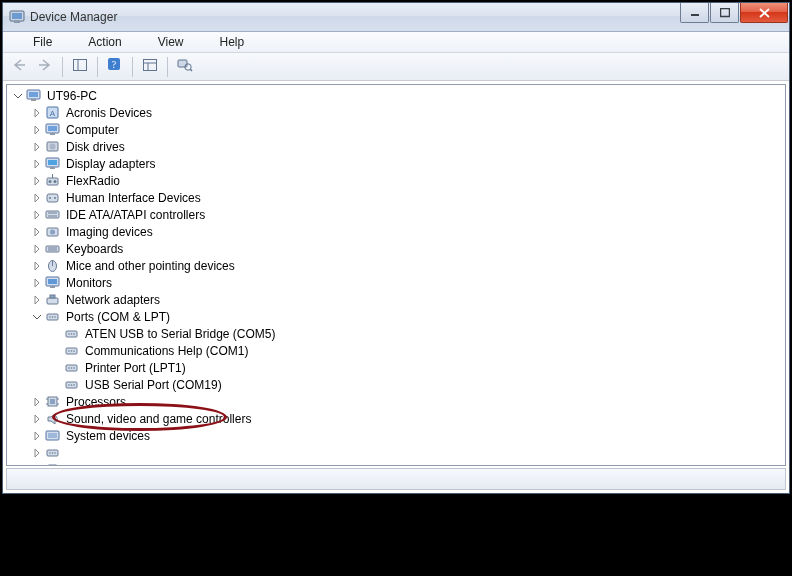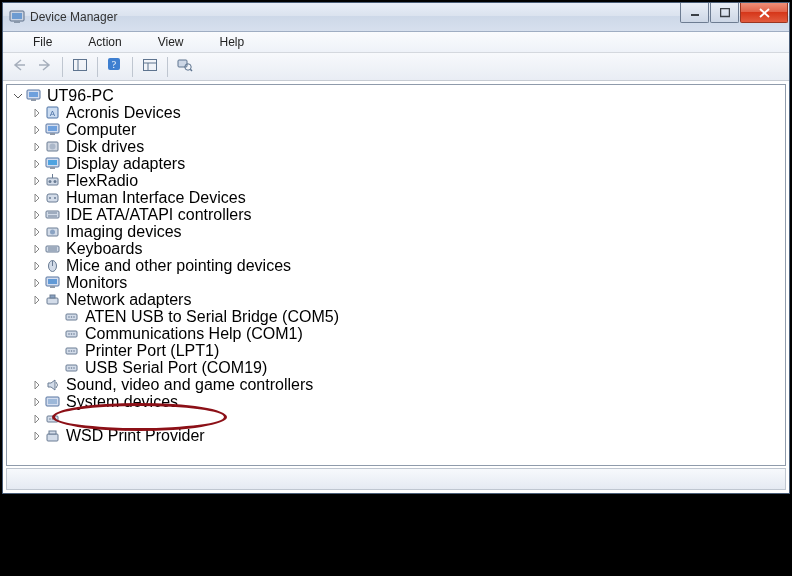--- a/index.html
+++ b/index.html
@@ -142,21 +142,21 @@
     width: 16px;
     height: 16px;
     margin: 0 3px 0 1px;
     display: flex;
     align-items: center;
     justify-content: center;
   }
   .node-label {
     padding: 0 2px;
     color: #000;
-    font-size: 16px;
+    font-size: 12px;
   }
   .highlight-circle {
     position: absolute;
     border: 3px solid #8c1017;
     border-radius: 50% / 50%;
     pointer-events: none;
   }
   .statusbar {
     position: absolute;
     left: 3px;
@@ -464,20 +464,36 @@
                   <span class="node-icon">
                     <svg width="16" height="16">
                       <rect x="2" y="6" width="11" height="6" rx="1" fill="#d3dce9" stroke="#6a7c94"></rect>
                       <rect x="5" y="3" width="5" height="3" fill="#8aa3c3" stroke="#6a7c94"></rect>
                     </svg>
                   </span>
                   <span class="node-label">Network adapters</span>
                 </div>
               </li>
               <li>
+                <div class="node">
+                  <span class="expander">
+                    <svg width="10" height="10">
+                      <path d="M1 3 L5 7 L9 3" fill="none" stroke="#595959"></path>
+                    </svg>
+                  </span>
+                  <span class="node-icon">
+                    <svg width="16" height="16">
+                      <rect x="2" y="5" width="11" height="6" rx="1" fill="#d3dce9" stroke="#6a7c94"></rect>
+                      <circle cx="5" cy="8" r="0.8" fill="#6a7c94"></circle>
+                      <circle cx="7.5" cy="8" r="0.8" fill="#6a7c94"></circle>
+                      <circle cx="10" cy="8" r="0.8" fill="#6a7c94"></circle>
+                    </svg>
+                  </span>
+                  <span class="node-label">Ports (COM &amp; LPT)</span>
+                </div>
                 <ul>
                   <li>
                     <div class="node">
                       <span class="expander"></span>
                       <span class="node-icon">
                         <svg width="16" height="16">
                           <rect x="2" y="5" width="11" height="6" rx="1" fill="#d3dce9" stroke="#6a7c94"></rect>
                           <circle cx="5" cy="8" r="0.8" fill="#6a7c94"></circle>
                           <circle cx="7.5" cy="8" r="0.8" fill="#6a7c94"></circle>
                           <circle cx="10" cy="8" r="0.8" fill="#6a7c94"></circle>
@@ -532,20 +548,40 @@
               </li>
               <li>
                 <div class="node">
                   <span class="expander">
                     <svg width="10" height="10">
                       <path d="M3 1 L7 5 L3 9 Z" fill="#fff" stroke="#888"></path>
                     </svg>
                   </span>
                   <span class="node-icon">
                     <svg width="16" height="16">
+                      <rect x="3" y="3" width="9" height="9" fill="#d3dce9" stroke="#6a7c94"></rect>
+                      <rect x="5" y="5" width="5" height="5" fill="#8aa3c3"></rect>
+                      <line x1="1" y1="5" x2="3" y2="5" stroke="#6a7c94"></line>
+                      <line x1="1" y1="10" x2="3" y2="10" stroke="#6a7c94"></line>
+                      <line x1="12" y1="5" x2="14" y2="5" stroke="#6a7c94"></line>
+                      <line x1="12" y1="10" x2="14" y2="10" stroke="#6a7c94"></line>
+                    </svg>
+                  </span>
+                  <span class="node-label">Processors</span>
+                </div>
+              </li>
+              <li>
+                <div class="node">
+                  <span class="expander">
+                    <svg width="10" height="10">
+                      <path d="M3 1 L7 5 L3 9 Z" fill="#fff" stroke="#888"></path>
+                    </svg>
+                  </span>
+                  <span class="node-icon">
+                    <svg width="16" height="16">
                       <path d="M3 6 H6 L10 3 V13 L6 10 H3 Z" fill="#d3dce9" stroke="#6a7c94"></path>
                       <path d="M11 5 Q14 8 11 11" fill="none" stroke="#6a7c94"></path>
                     </svg>
                   </span>
                   <span class="node-label">Sound, video and game controllers</span>
                 </div>
               </li>
               <li>
                 <div class="node">
                   <span class="expander">

